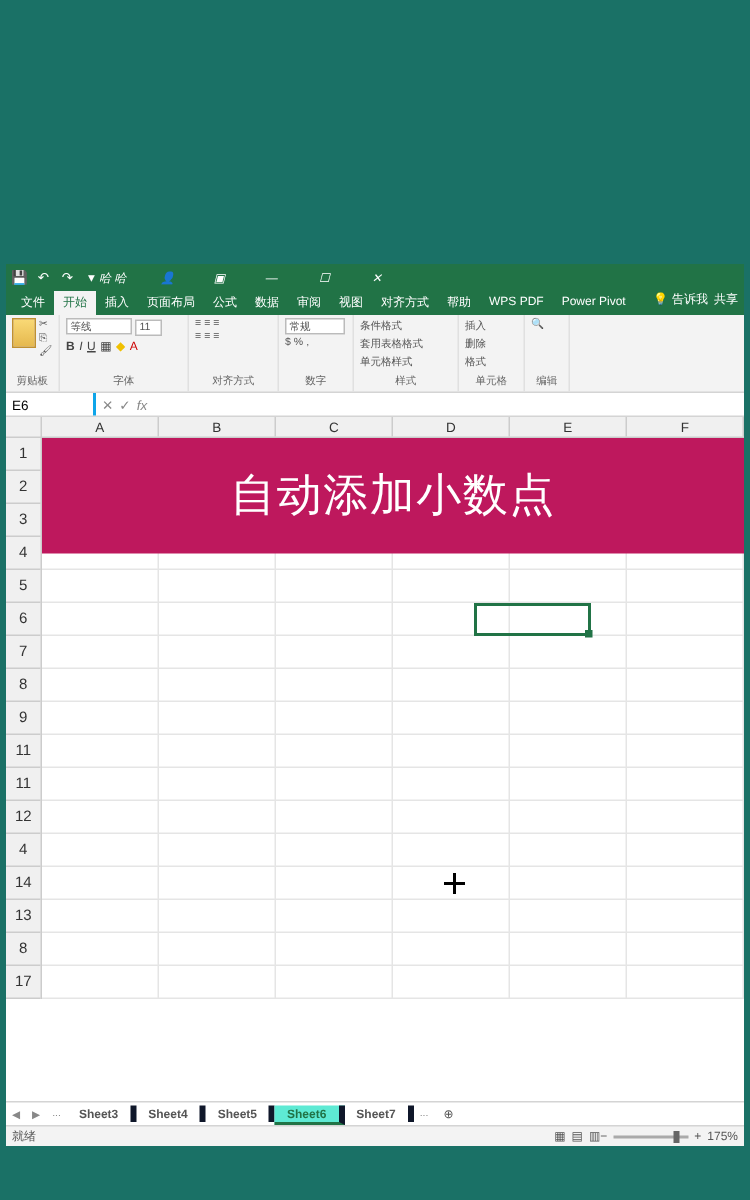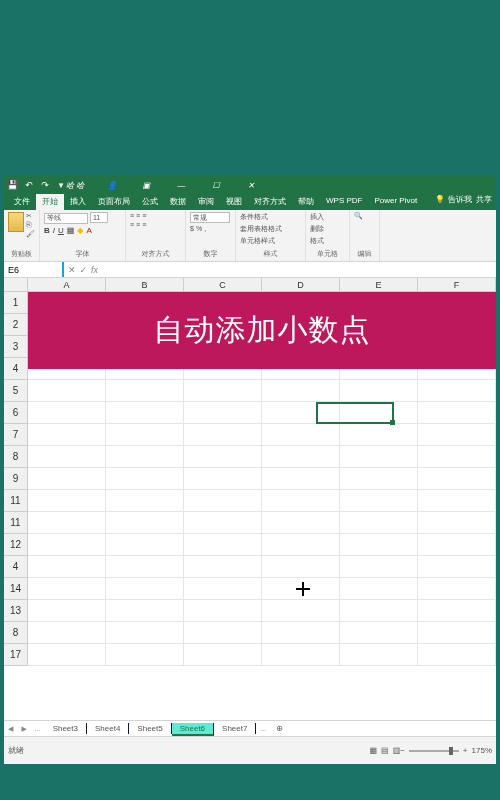--- a/index.html
+++ b/index.html
@@ -47,25 +47,25 @@
 .selected-cell { position: absolute; border: 2px solid #217346; width: 78px; height: 22px; }
 .selected-cell::after { content: ""; position: absolute; right: -3px; bottom: -3px; width: 5px; height: 5px; background: #217346; }
 
 .cursor-cross { position: absolute; width: 14px; height: 14px; }
 .cursor-cross::before, .cursor-cross::after { content: ""; position: absolute; background: #000; }
 .cursor-cross::before { left: 6px; top: 0; width: 2px; height: 14px; }
 .cursor-cross::after { top: 6px; left: 0; height: 2px; width: 14px; }
 
 .sheet-tabs { height: 16px; background: #fff; border-top: 1px solid #d4d4d4; display: flex; align-items: center; font-size: 8px; color: #555; }
 .sheet-tabs .nav { padding: 0 4px; color: #888; font-size: 7px; }
-.sheet-tabs .stab { padding: 1px 8px; border-right: 1px solid #0f172a; }
+.sheet-tabs .stab { padding: 1px 8px; border-right: 4px solid #0f172a; font-weight: bold; }
 .sheet-tabs .stab.active { background: #5eead4; border-bottom: 2px solid #217346; color: #217346; }
 .sheet-tabs .add { padding: 0 6px; }
 
-.statusbar { height: 28px; background: #f3f3f3; border-top: 1px solid #d4d4d4; display: flex; align-items: center; font-size: 8px; color: #555; padding: 0 4px; }
+.statusbar { height: 14px; background: #f3f3f3; border-top: 1px solid #d4d4d4; display: flex; align-items: center; font-size: 8px; color: #555; padding: 0 4px; }
 .statusbar .spacer { flex: 1; }
 .statusbar .zoom { display: flex; align-items: center; gap: 4px; }
 .slider { width: 50px; height: 2px; background: #aaa; position: relative; }
 .slider::after { content: ""; position: absolute; right: 6px; top: -3px; width: 4px; height: 8px; background: #666; }
 </style>
 </head>
 <body>
 
 <div class="excel-window">
 

